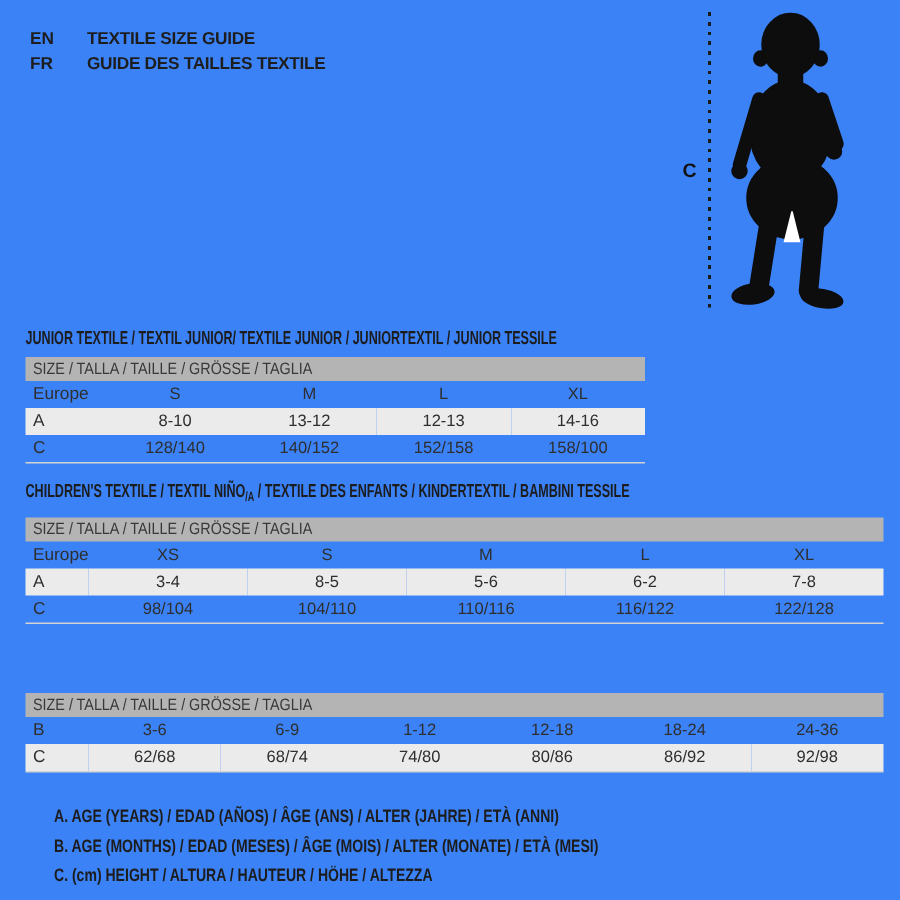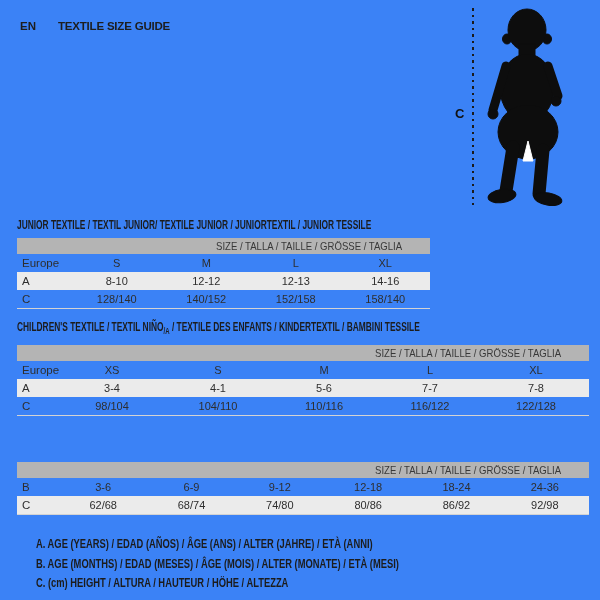--- a/index.html
+++ b/index.html
@@ -30,21 +30,21 @@
 
   
   .tbl-title {
     position: absolute; left: 17px; font-size: 12.5px; font-weight: bold;
     color: #1c1c1c; line-height: 16.5px;
   }
   .tbl-title .sub { font-size: 9px; position: relative; top: 2.5px; }
   .size-table-wrap { position: absolute; left: 17px; border-bottom: 1px solid #d3d3d3; }
   .band {
     height: 16px; line-height: 16px; background: #b4b4b4;
-    font-size: 11px; color: #383838; padding-left: 5px; text-align: right;
+    font-size: 11px; color: #383838; padding-left: 5px;
   }
   table { border-collapse: collapse; table-layout: fixed; width: 100%; }
   td {
     height: 18px; font-size: 11px; text-align: center;
     color: #2e2e2e; padding: 0; white-space: nowrap; margin-left: 42px;
   }
   td.lbl { text-align: left; padding-left: 5px; font-size: 11.5px; }
   tr.alt { background: #ebebeb; }
 
   
@@ -52,20 +52,23 @@
   .footnote { height: 19.5px; line-height: 19.5px; font-size: 12px; font-weight: bold; color: #1c1c1c; }
 </style>
 </head>
 <body>
 
 <div class="canvas">
 
   <div class="lang-block">
     <div class="lang-row">
       <span class="lang-code">EN</span><span class="lang-title">TEXTILE SIZE GUIDE</span>
+    </div>
+    <div class="lang-row">
+      <span class="lang-code">FR</span><span class="lang-title">GUIDE DES TAILLES TEXTILE</span>
     </div>
   </div>
 
   <div class="measure-line"></div>
   <div class="height-label">C</div>
   <svg class="baby-svg" width="120" height="215" viewBox="0 0 120 215">
     <g fill="#0d0d0d" stroke="#0d0d0d">
       <ellipse cx="27" cy="39" rx="4.5" ry="5"></ellipse>
       <ellipse cx="67" cy="39" rx="4.5" ry="5"></ellipse>
       <ellipse cx="47" cy="30" rx="19" ry="21"></ellipse>
@@ -99,30 +102,30 @@
           <tr>
         <td class="lbl">Europe</td>
         <td>S</td>
         <td>M</td>
         <td>L</td>
         <td>XL</td>
       </tr>
       <tr class="alt">
         <td class="lbl">A</td>
         <td>8-10</td>
-        <td>12-12</td>
+        <td>13-12</td>
         <td>12-13</td>
         <td>14-16</td>
       </tr>
       <tr>
         <td class="lbl">C</td>
         <td>128/140</td>
         <td>140/152</td>
         <td>152/158</td>
-        <td>158/140</td>
+        <td>158/100</td>
       </tr>
     </tbody>
       </table>
   </div>
 
   <div class="tbl-title condT" style="top:319px;"><span>CHILDREN'S TEXTILE / TEXTIL NIÑO</span><span class="sub">/A</span><span> / TEXTILE DES ENFANTS / KINDERTEXTIL / BAMBINI TESSILE</span></div>
   <div class="size-table-wrap" style="top:345px; width:572px;">
     <div class="band"><span class="condB">SIZE / TALLA / TAILLE / GRÖSSE / TAGLIA</span></div>
     <table>
       <colgroup>
@@ -138,23 +141,23 @@
         <td class="lbl">Europe</td>
         <td>XS</td>
         <td>S</td>
         <td>M</td>
         <td>L</td>
         <td>XL</td>
       </tr>
       <tr class="alt">
         <td class="lbl">A</td>
         <td>3-4</td>
-        <td>4-1</td>
+        <td>8-5</td>
         <td>5-6</td>
-        <td>7-7</td>
+        <td>6-2</td>
         <td>7-8</td>
       </tr>
       <tr>
         <td class="lbl">C</td>
         <td>98/104</td>
         <td>104/110</td>
         <td>110/116</td>
         <td>116/122</td>
         <td>122/128</td>
       </tr>
@@ -172,21 +175,21 @@
           <col>
           <col>
           <col>
           <col>
         </colgroup>
       <tbody>
           <tr>
         <td class="lbl">B</td>
         <td>3-6</td>
         <td>6-9</td>
-        <td>9-12</td>
+        <td>1-12</td>
         <td>12-18</td>
         <td>18-24</td>
         <td>24-36</td>
       </tr>
       <tr class="alt">
         <td class="lbl">C</td>
         <td>62/68</td>
         <td>68/74</td>
         <td>74/80</td>
         <td>80/86</td>

